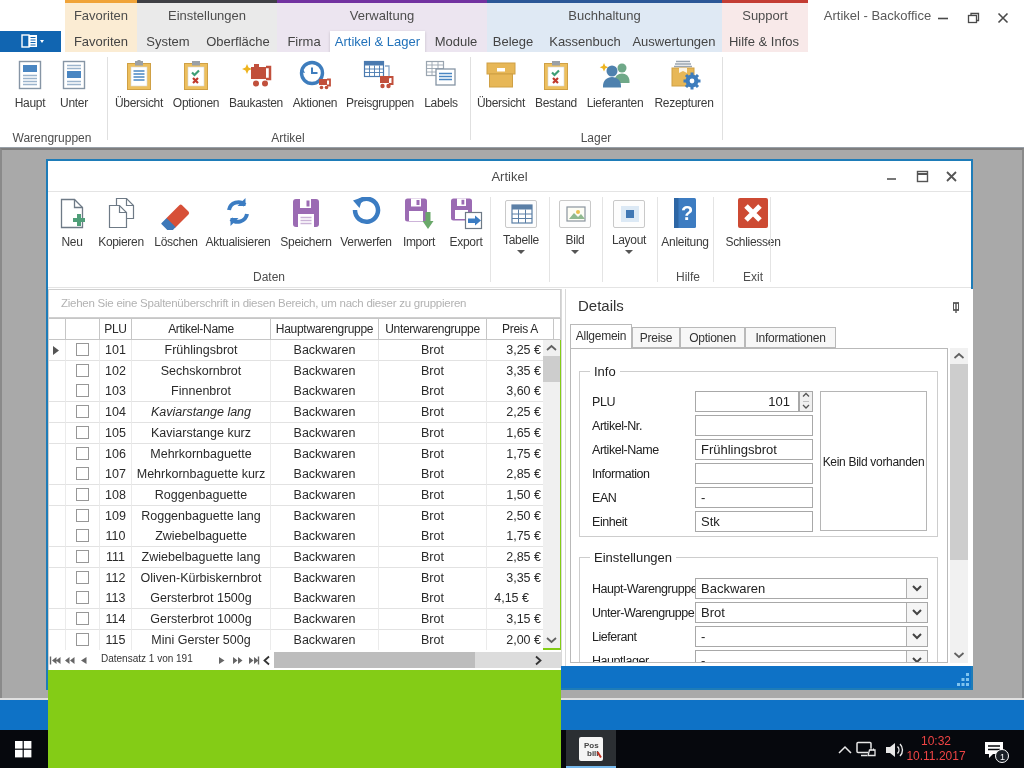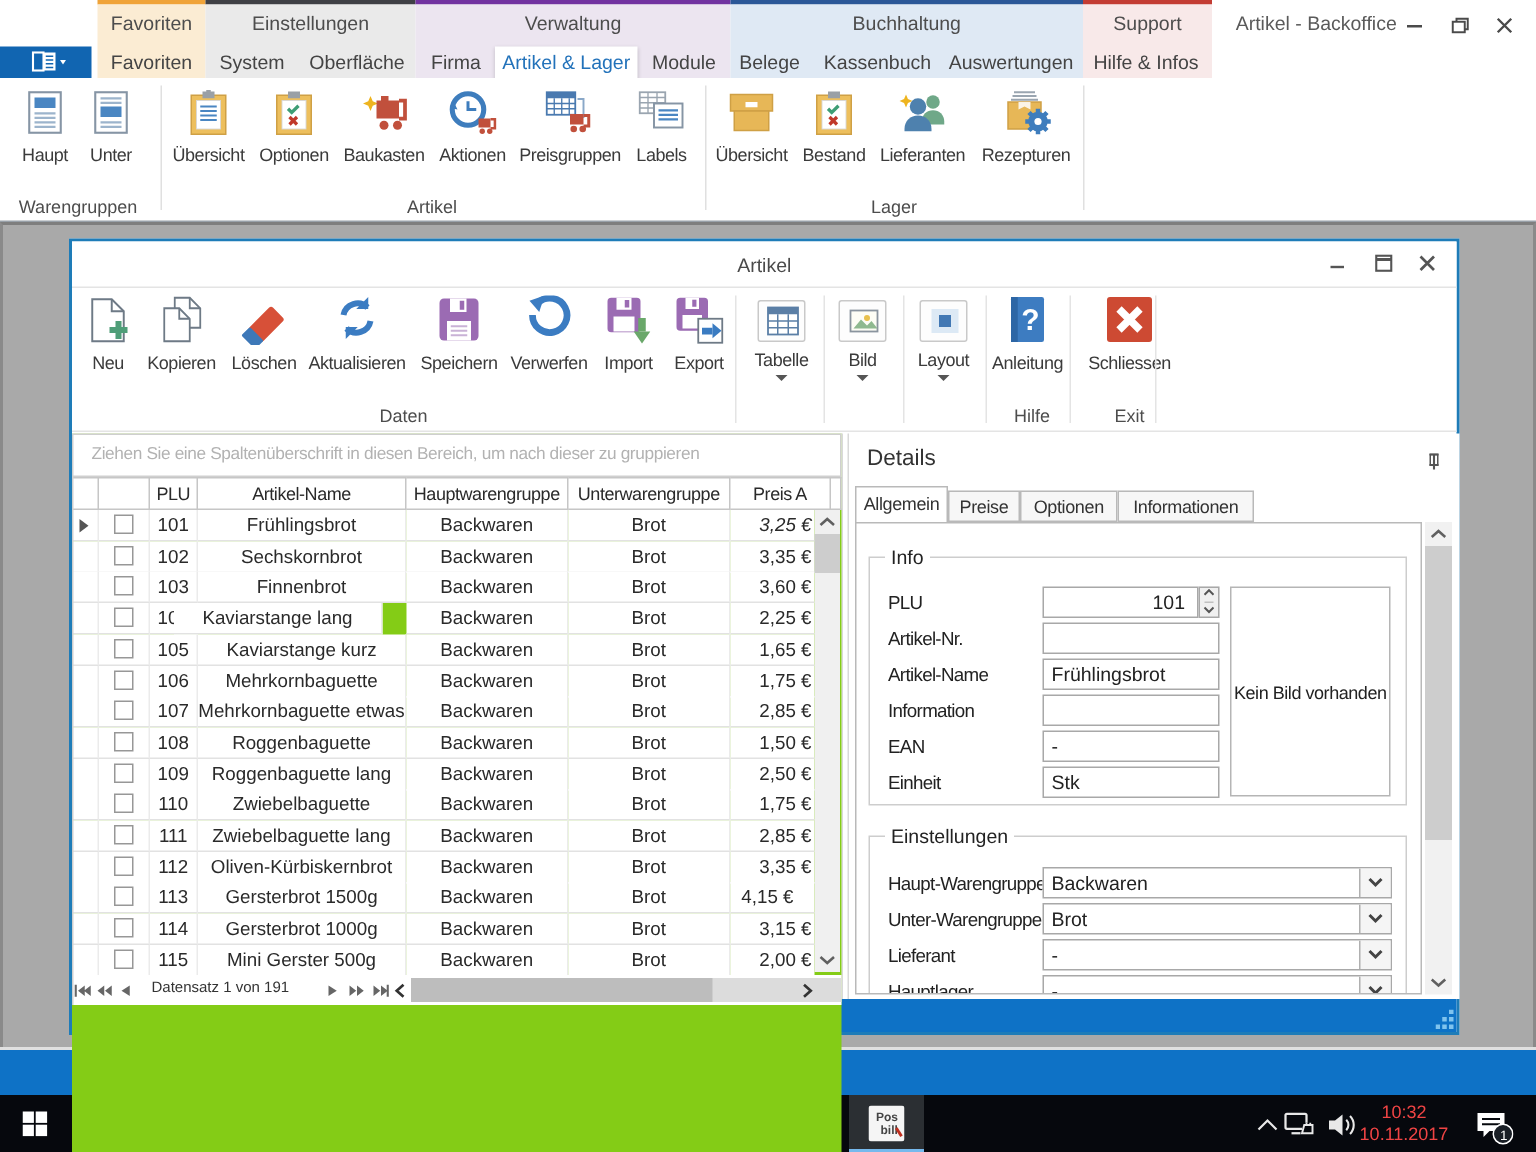--- a/index.html
+++ b/index.html
@@ -428,21 +428,21 @@
           </div>
           <div style="position:absolute;left:0;top:29px;width:1px;height:352px;background:#cfcfcf;z-index:6"></div>
     <div id="grows">
             <div class="grow" style="left: 0px; top: 51px;">
               <div class="gc" style="left: 0px; width: 18px;"></div>
               <div class="gc" style="left: 18px; width: 34px;"></div>
               <div class="gc" style="left: 52px; width: 32px;">101</div>
               <div class="gc" style="left: 84px; width: 139px;">Frühlingsbrot</div>
               <div class="gc" style="left: 223px; width: 108px;">Backwaren</div>
               <div class="gc" style="left: 331px; width: 108px;">Brot</div>
-              <div class="gc" style="left: 439px; width: 56px; text-align: right; padding-right: 2px; border-right: none; font-style: italic;">3,25 €</div>
+              <div class="gc" style="left: 439px; width: 56px; text-align: right; padding-right: 2px; border-right: none;">3,25 €</div>
               <div class="cbx"></div>
             </div>
             <div class="grow" style="left: 0px; top: 71.7px;">
               <div class="gc" style="left: 0px; width: 18px;"></div>
               <div class="gc" style="left: 18px; width: 34px;"></div>
               <div class="gc" style="left: 52px; width: 32px;">102</div>
               <div class="gc" style="left: 84px; width: 139px;">Sechskornbrot</div>
               <div class="gc" style="left: 223px; width: 108px;">Backwaren</div>
               <div class="gc" style="left: 331px; width: 108px;">Brot</div>
               <div class="gc" style="left: 439px; width: 56px; text-align: right; padding-right: 2px; border-right: none;">3,35 €</div>
@@ -455,21 +455,21 @@
               <div class="gc" style="left: 84px; width: 139px;">Finnenbrot</div>
               <div class="gc" style="left: 223px; width: 108px;">Backwaren</div>
               <div class="gc" style="left: 331px; width: 108px;">Brot</div>
               <div class="gc" style="left: 439px; width: 56px; text-align: right; padding-right: 2px; border-right: none;">3,60 €</div>
               <div class="cbx"></div>
             </div>
             <div class="grow" style="left: 0px; top: 113.1px;">
               <div class="gc" style="left: 0px; width: 18px;"></div>
               <div class="gc" style="left: 18px; width: 34px;"></div>
               <div class="gc" style="left: 52px; width: 32px;">104</div>
-              <div class="gc" style="left: 68px; width: 139px;">Kaviarstange lang</div>
+              <div class="gc" style="left: 84px; width: 139px; font-style: italic;">Kaviarstange lang</div>
               <div class="gc" style="left: 223px; width: 108px;">Backwaren</div>
               <div class="gc" style="left: 331px; width: 108px;">Brot</div>
               <div class="gc" style="left: 439px; width: 56px; text-align: right; padding-right: 2px; border-right: none;">2,25 €</div>
               <div class="cbx"></div>
             </div>
             <div class="grow" style="left: 0px; top: 133.8px;">
               <div class="gc" style="left: 0px; width: 18px;"></div>
               <div class="gc" style="left: 18px; width: 34px;"></div>
               <div class="gc" style="left: 52px; width: 32px;">105</div>
               <div class="gc" style="left: 84px; width: 139px;">Kaviarstange kurz</div>
@@ -485,21 +485,21 @@
               <div class="gc" style="left: 84px; width: 139px;">Mehrkornbaguette</div>
               <div class="gc" style="left: 223px; width: 108px;">Backwaren</div>
               <div class="gc" style="left: 331px; width: 108px;">Brot</div>
               <div class="gc" style="left: 439px; width: 56px; text-align: right; padding-right: 2px; border-right: none;">1,75 €</div>
               <div class="cbx"></div>
             </div>
             <div class="grow" style="left: 0px; top: 175.2px;">
               <div class="gc" style="left: 0px; width: 18px;"></div>
               <div class="gc" style="left: 18px; width: 34px;"></div>
               <div class="gc" style="left: 52px; width: 32px;">107</div>
-              <div class="gc" style="left: 84px; width: 139px;">Mehrkornbaguette etwas</div>
+              <div class="gc" style="left: 84px; width: 139px;">Mehrkornbaguette kurz</div>
               <div class="gc" style="left: 223px; width: 108px;">Backwaren</div>
               <div class="gc" style="left: 331px; width: 108px;">Brot</div>
               <div class="gc" style="left: 439px; width: 56px; text-align: right; padding-right: 2px; border-right: none;">2,85 €</div>
               <div class="cbx"></div>
             </div>
             <div class="grow" style="left: 0px; top: 195.9px;">
               <div class="gc" style="left: 0px; width: 18px;"></div>
               <div class="gc" style="left: 18px; width: 34px;"></div>
               <div class="gc" style="left: 52px; width: 32px;">108</div>
               <div class="gc" style="left: 84px; width: 139px;">Roggenbaguette</div>

